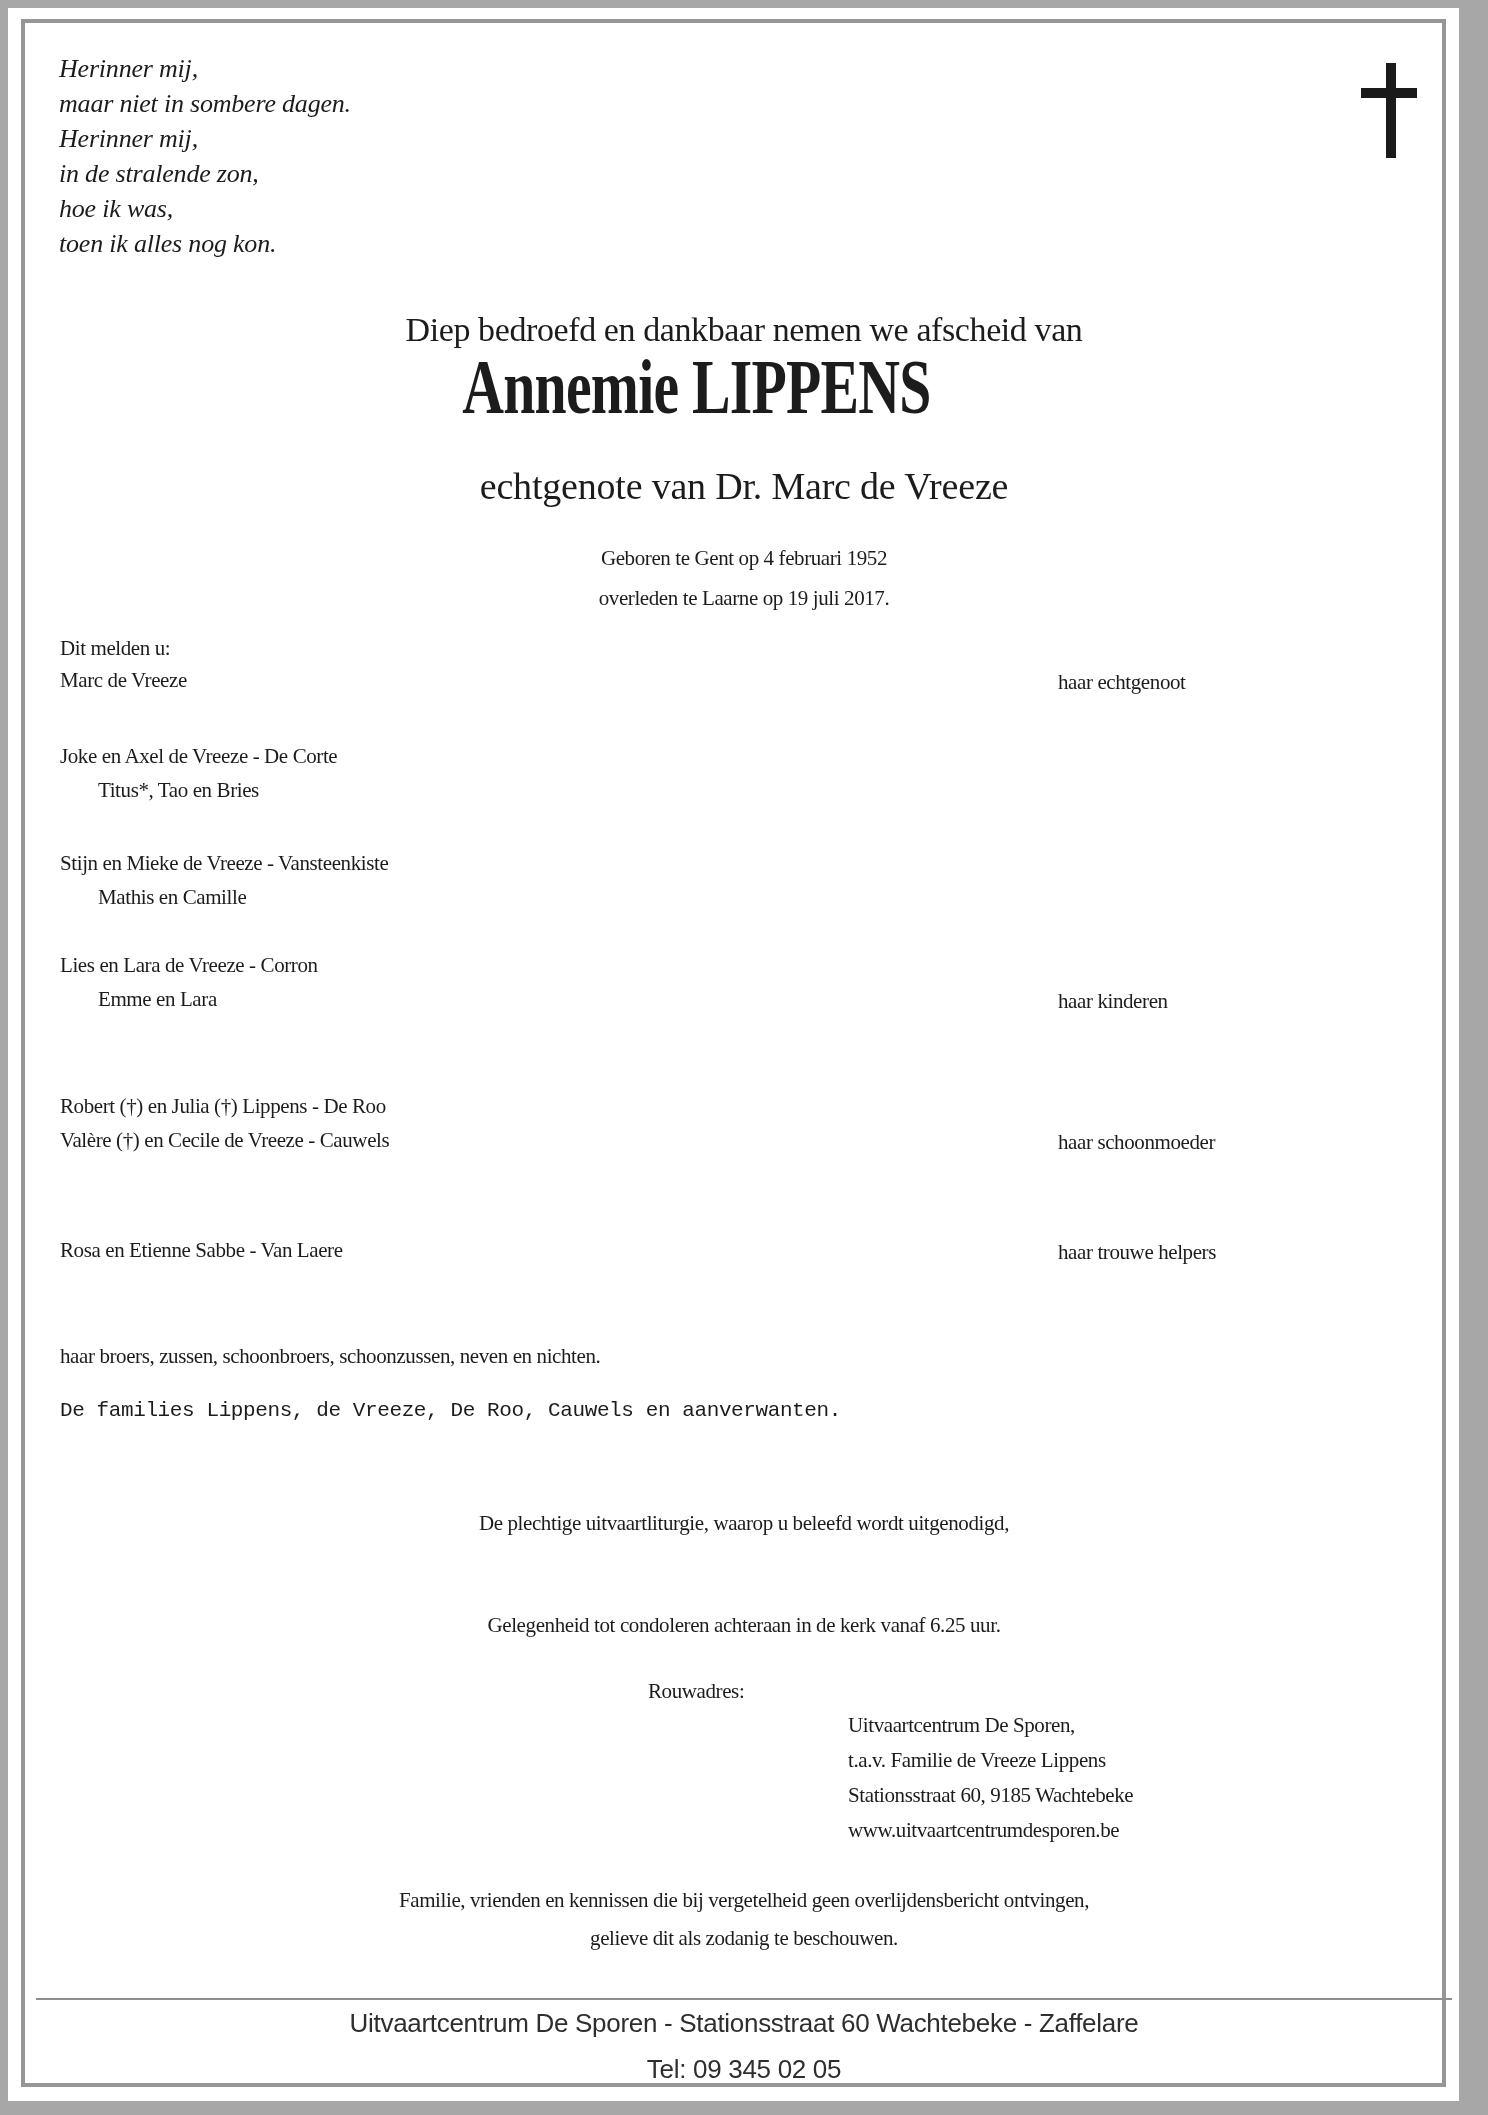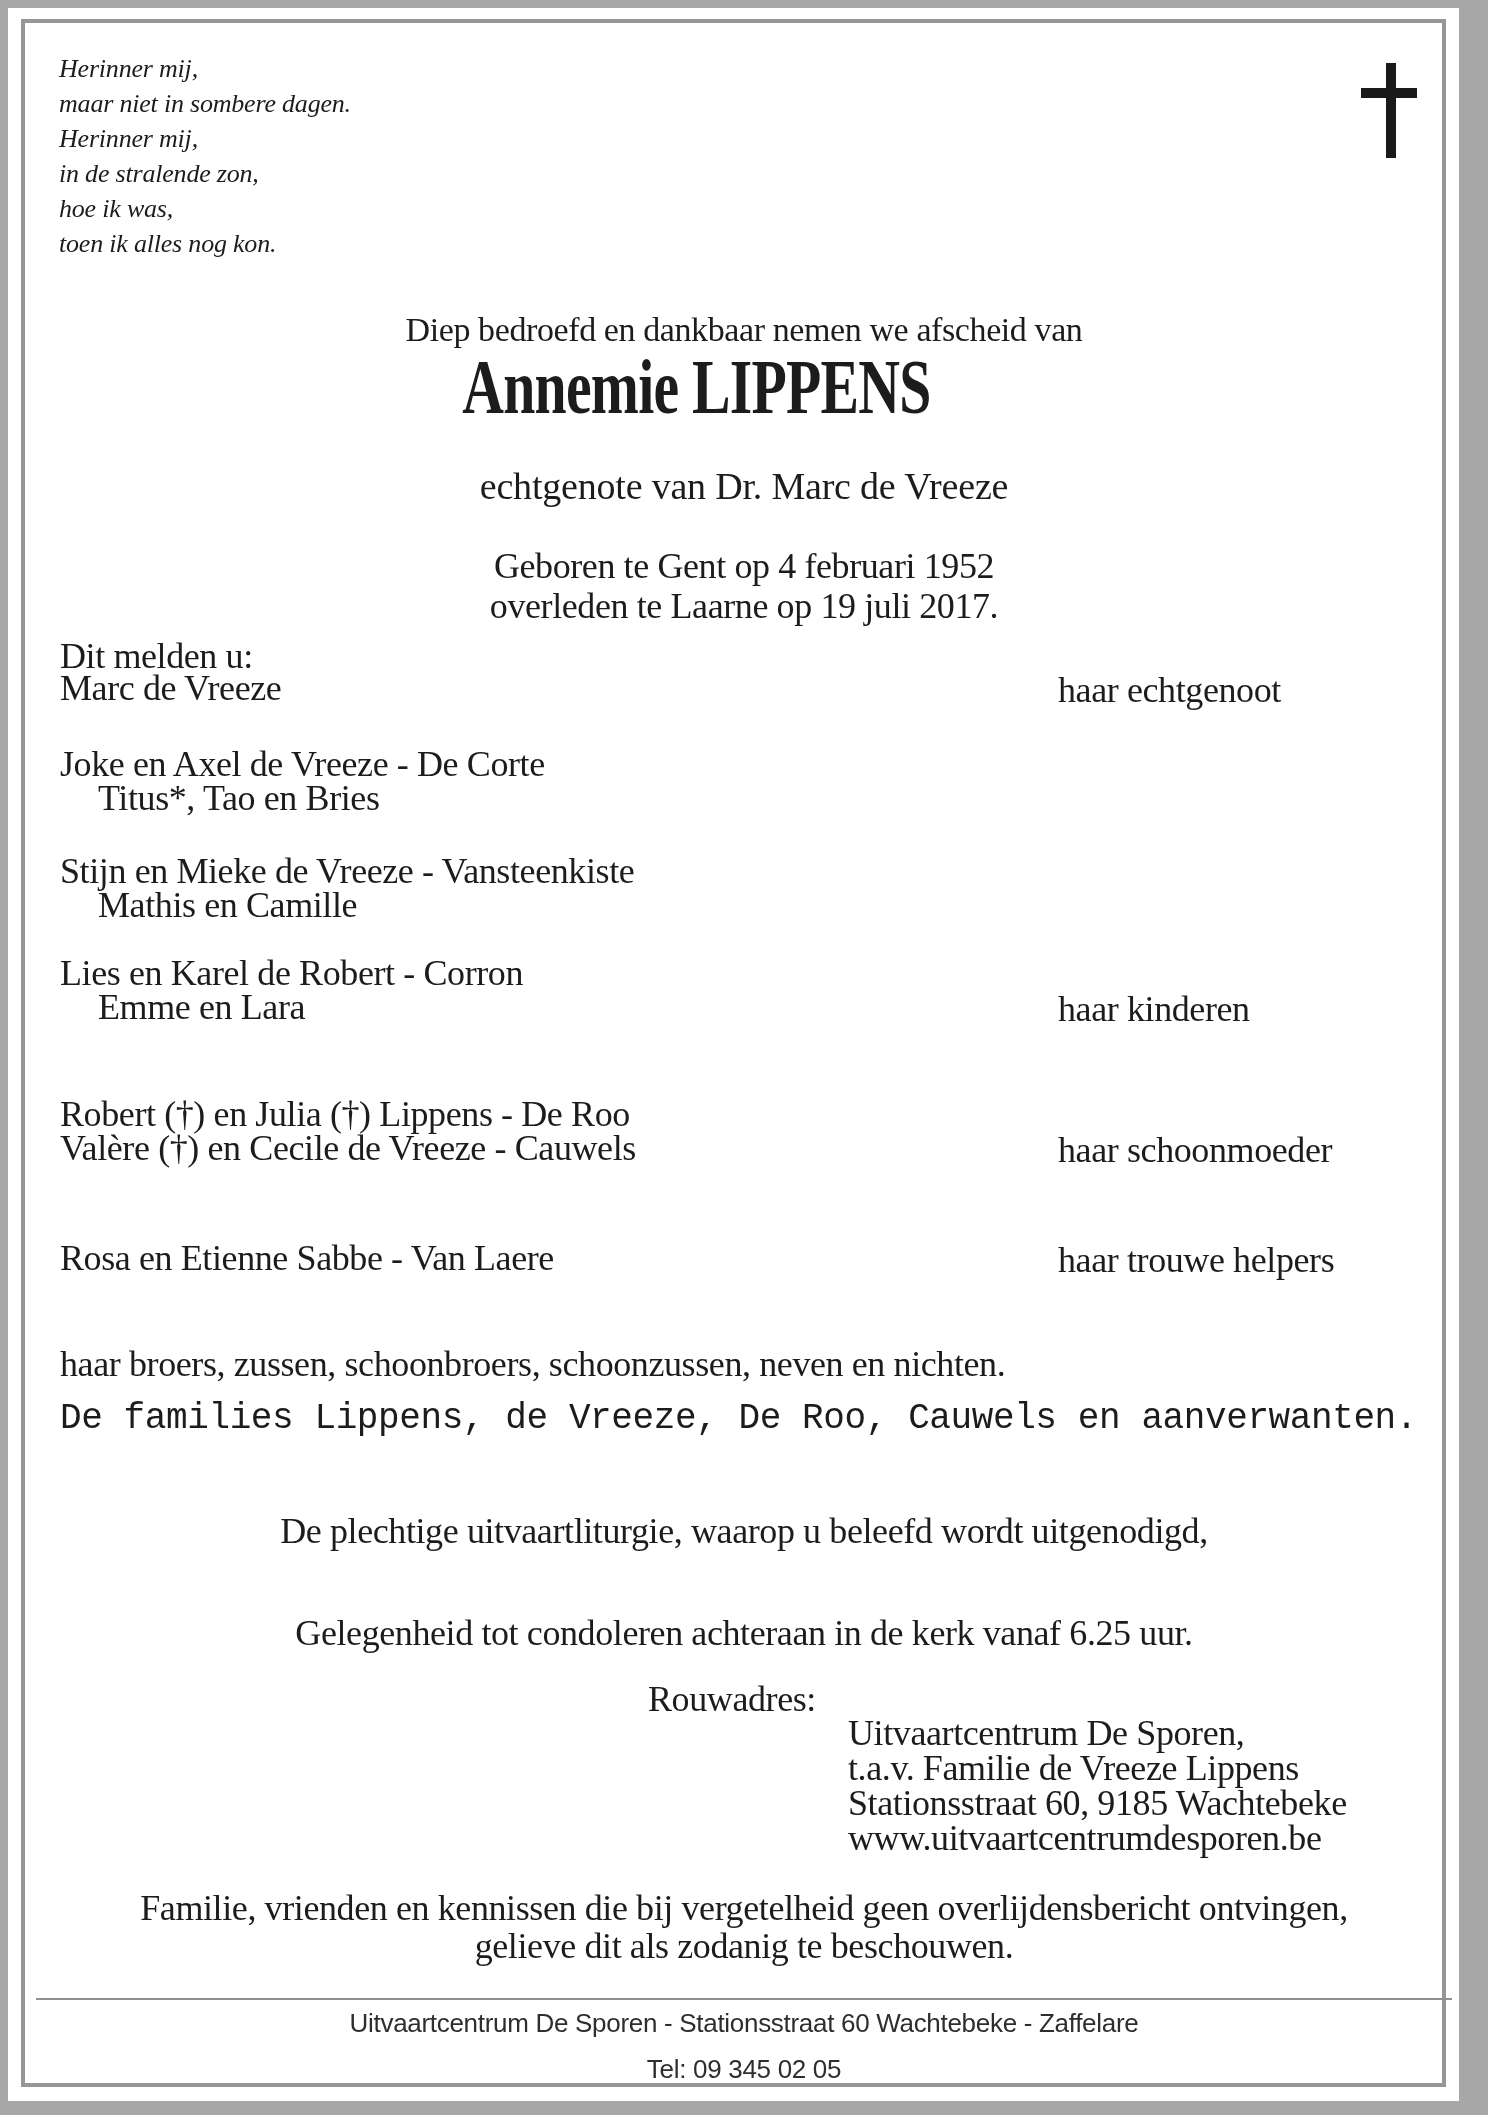--- a/index.html
+++ b/index.html
@@ -24,21 +24,21 @@
   .inner-frame {
     position: absolute;
     left: 21px; top: 19px;
     width: 1425px; height: 2068px;
     border: 4px solid #969696;
     box-sizing: border-box;
     pointer-events: none;
   }
   .line {
     position: absolute;
-    font-size: 36px;
+    font-size: 21px;
     line-height: 1.06;
     white-space: nowrap;
     letter-spacing: -0.4px;
   }
   .centered {
     left: 0;
     width: 1488px;
     text-align: center;
   }
   .poem {
@@ -116,21 +116,21 @@
 
   <div class="line" style="left:60px; top:669px;">Marc de Vreeze</div>
   <div class="line" style="left:1058px; top:671px;">haar echtgenoot</div>
 
   <div class="line" style="left:60px; top:745px;">Joke en Axel de Vreeze - De Corte</div>
   <div class="line" style="left:98px; top:779px;">Titus*, Tao en Bries</div>
 
   <div class="line" style="left:60px; top:852px;">Stijn en Mieke de Vreeze - Vansteenkiste</div>
   <div class="line" style="left:98px; top:886px;">Mathis en Camille</div>
 
-  <div class="line" style="left:60px; top:954px;">Lies en Karel de Robert - Corron</div>
+  <div class="line" style="left:60px; top:954px;">Lies en Lara de Vreeze - Corron</div>
   <div class="line" style="left:98px; top:988px;">Emme en Lara</div>
   <div class="line" style="left:1058px; top:990px;">haar kinderen</div>
 
   <div class="line" style="left:60px; top:1095px;">Robert (†) en Julia (†) Lippens - De Roo</div>
 
   <div class="line" style="left:60px; top:1129px;">Valère (†) en Cecile de Vreeze - Cauwels</div>
   <div class="line" style="left:1058px; top:1131px;">haar schoonmoeder</div>
 
   <div class="line" style="left:60px; top:1239px;">Rosa en Etienne Sabbe - Van Laere</div>
   <div class="line" style="left:1058px; top:1241px;">haar trouwe helpers</div>

